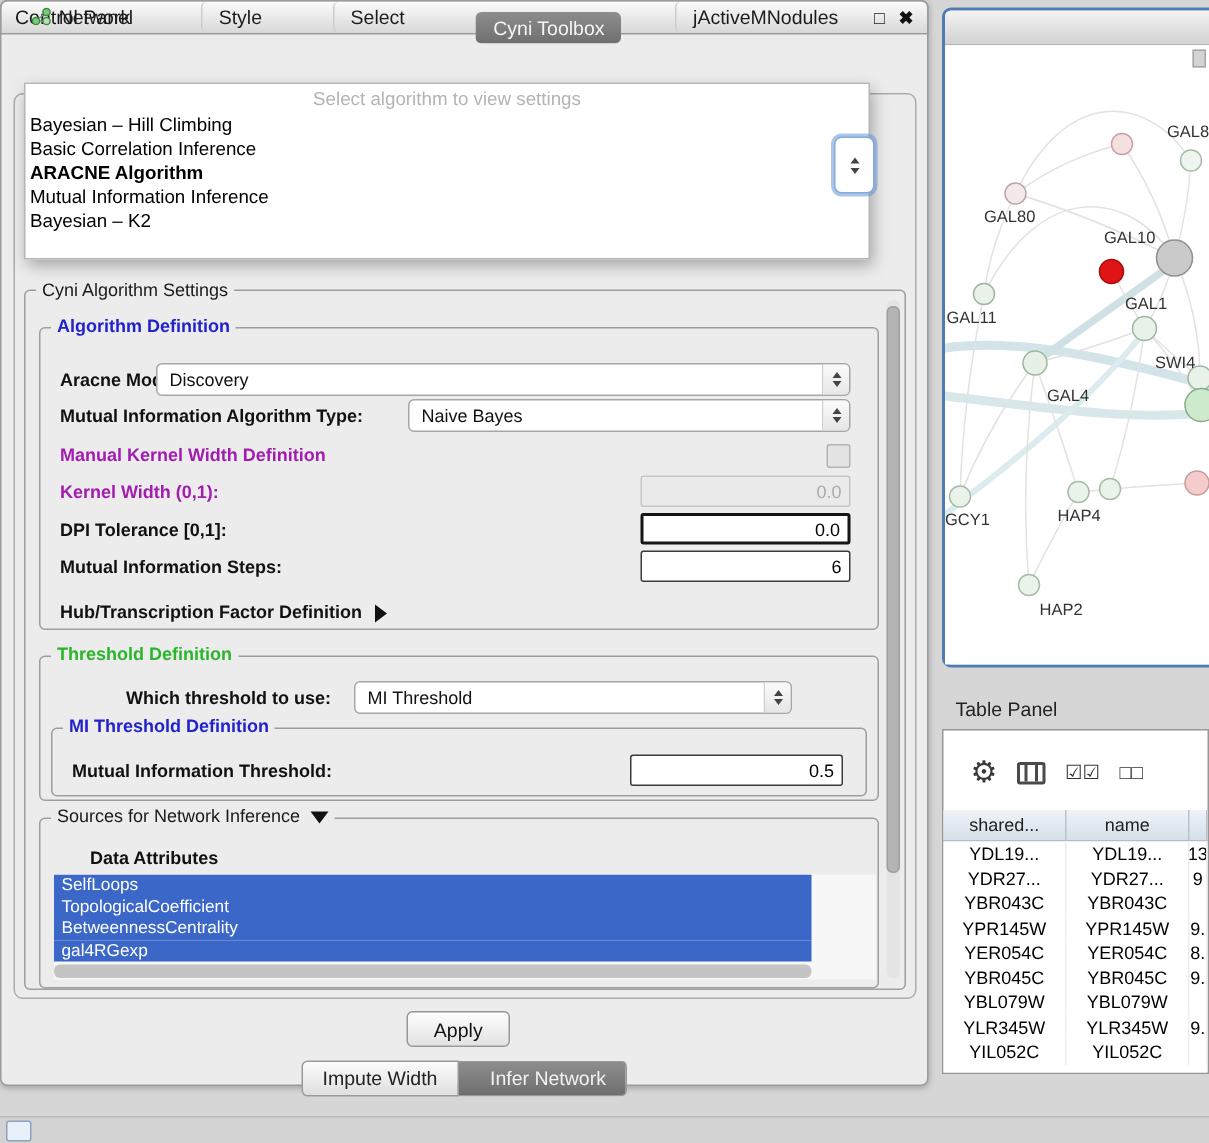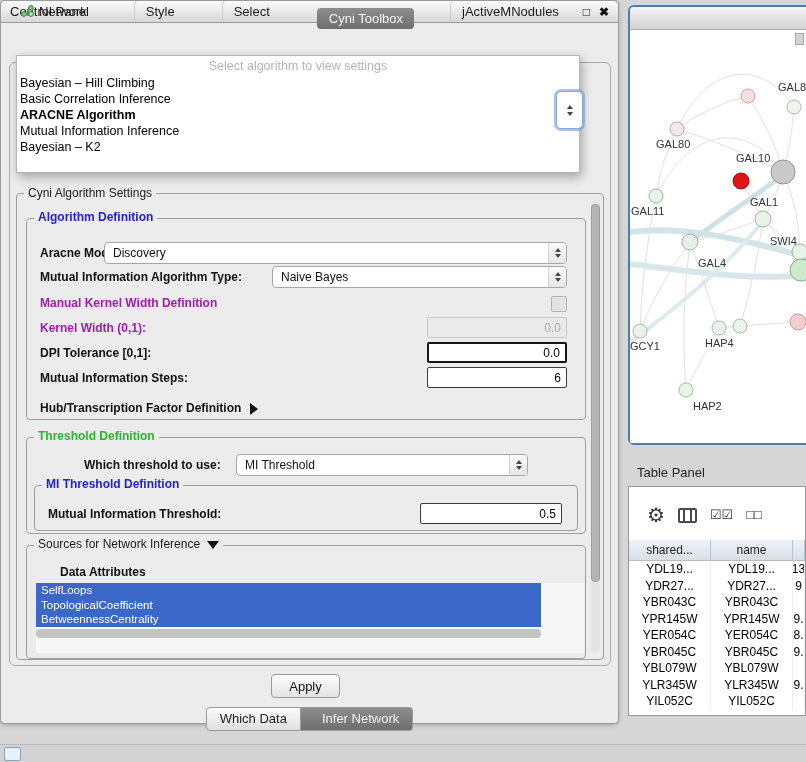--- a/index.html
+++ b/index.html
@@ -216,28 +216,29 @@
 
 <div id="grp-sources" class="grp"></div>
 <span id="ttl-sources" class="grp-title t-plain">
   <span>Sources for Network Inference</span><span class="tri-dn"></span>
 </span>
 <span id="lb-dataattr" class="lbl">Data Attributes</span>
 <div id="sources-list">
     <div class="src-item">SelfLoops</div>
     <div class="src-item">TopologicalCoefficient</div>
     <div class="src-item">BetweennessCentrality</div>
+    <div class="src-item">gal4RGexp</div>
     <div class="src-hthumb"></div>
   </div>
 
 <div id="apply-btn">Apply</div>
 
 <div id="bottom-tabbar" class="tabbar">
   <div id="bottom-seg" class="seg">
-      <div class="btab">Which Data</div>
+      <div class="btab">Impute Width</div>
       <div class="btab selected">Infer Network</div>
     </div>
 </div>
 
 <div id="algo-popup">
     <div class="dd-ph">Select algorithm to view settings</div>
     <div class="dd-item">Bayesian – Hill Climbing</div>
     <div class="dd-item">Basic Correlation Inference</div>
     <div class="dd-item selected">ARACNE Algorithm</div>
     <div class="dd-item">Mutual Information Inference</div>

